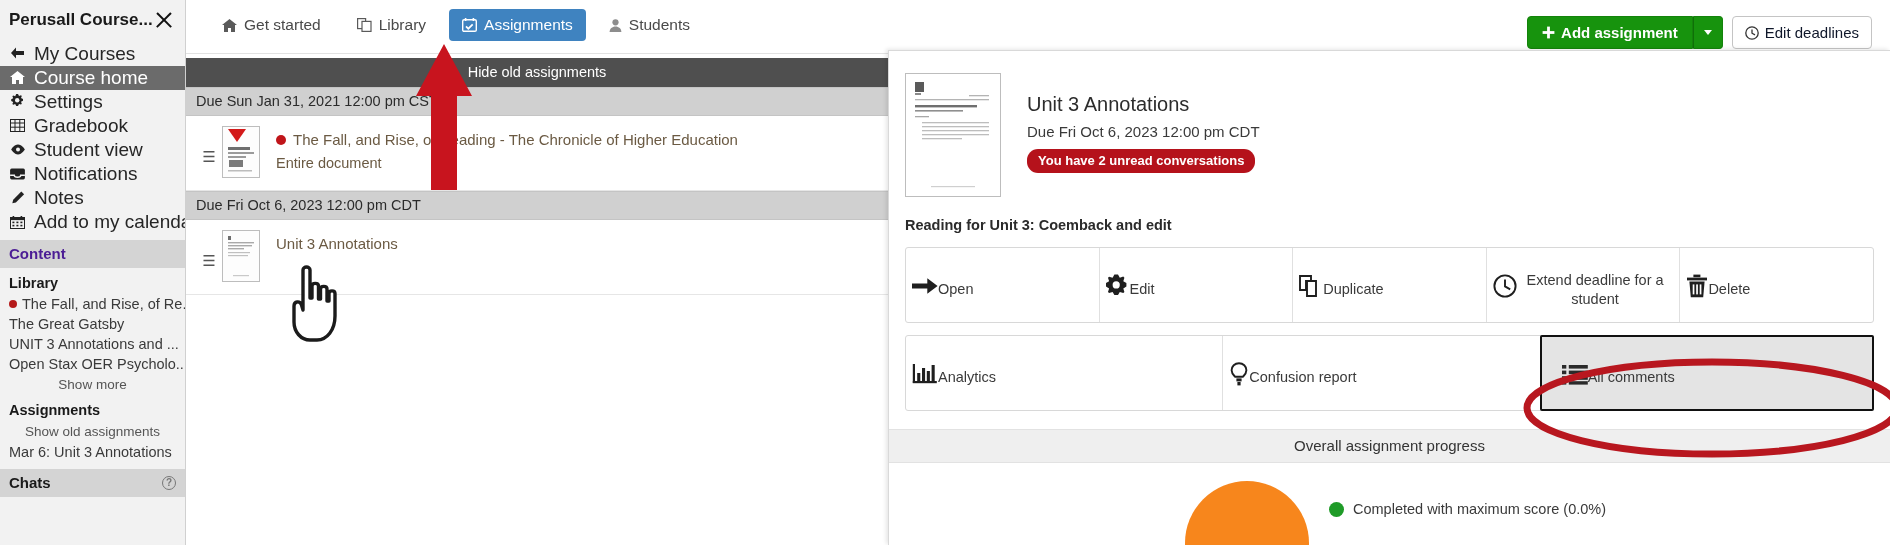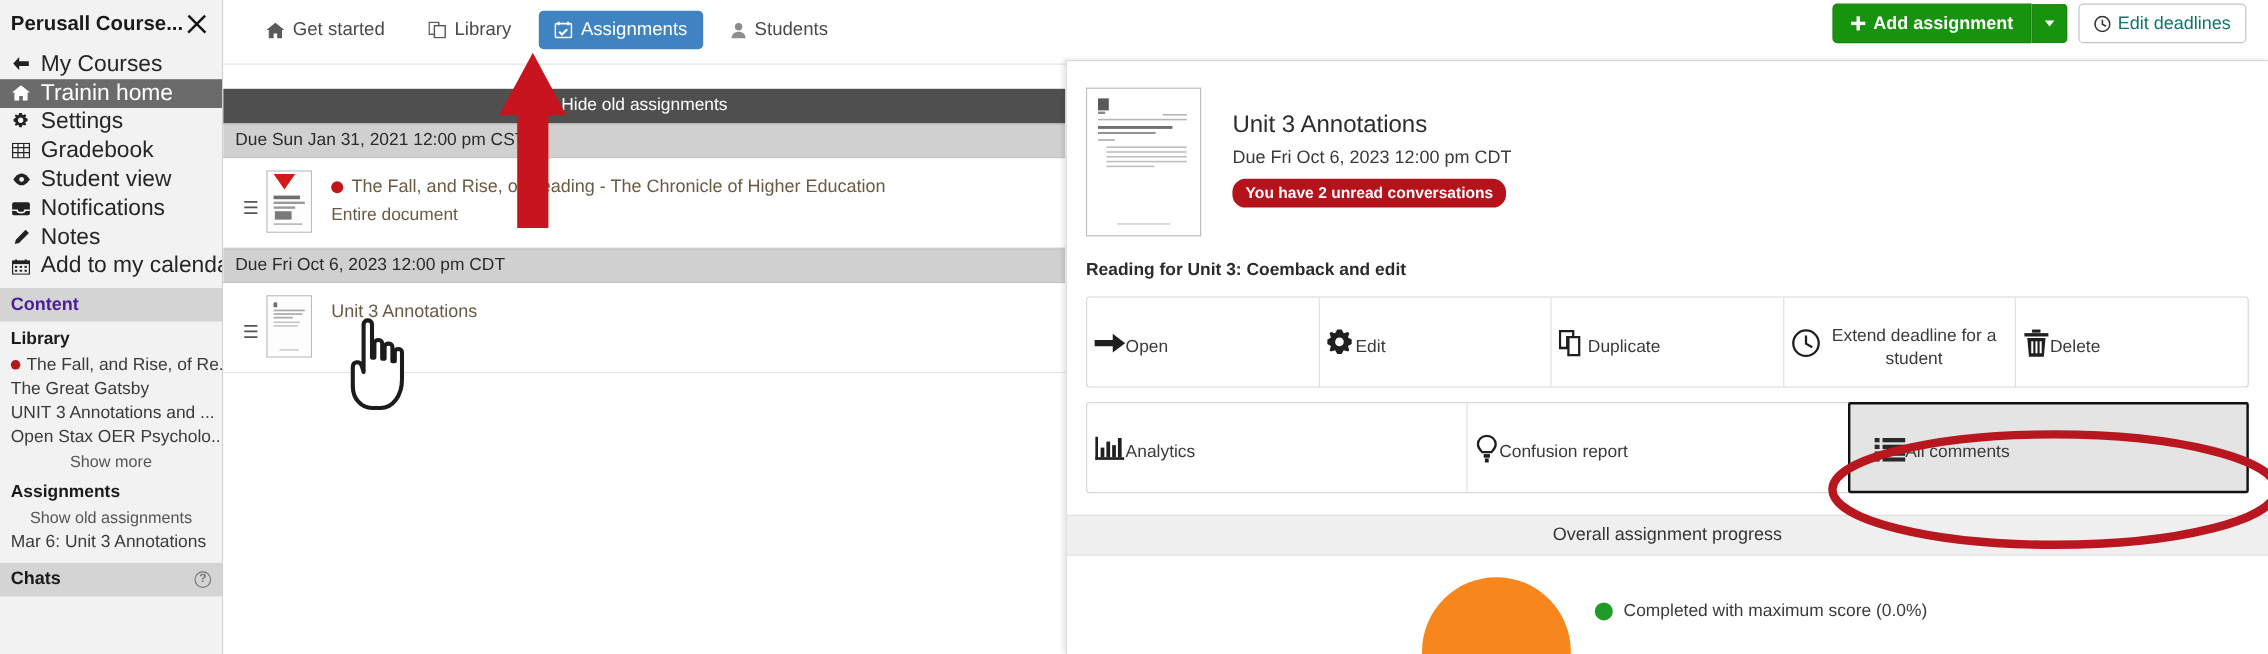--- a/index.html
+++ b/index.html
@@ -100,25 +100,25 @@
   .tabs { position: absolute; left: 23px; top: 9px; display: flex; align-items: center; gap: 0; }
   .tab {
     display: flex; align-items: center; gap: 7px;
     padding: 7px 13px; border-radius: 4px;
     font-size: 15.5px; color: #4a4a4a; cursor: pointer; white-space: nowrap;
   }
   .tab + .tab { margin-left: 10px; }
   .tab.sel { background: #3f83c0; color: #ffffff; }
   .tab svg { display: block; }
 
-  .topright { position: absolute; right: 18px; top: 3px; display: flex; align-items: flex-end; gap: 9px; }
+  .topright { position: absolute; right: 18px; top: 16px; display: flex; align-items: flex-end; gap: 9px; }
   .btn {
     display: inline-flex; align-items: center; gap: 6px;
     font-size: 15px; padding: 7px 12px;
-    border: 1px solid #c4c4c4; background: #fff; color: #0f766e;
+    border: 1px solid #c4c4c4; background: #fff; color: #0f172a;
     border-radius: 4px; cursor: pointer; white-space: nowrap;
   }
   .btn-green {
     background: #17930d; border: 1px solid #14830b; color: #fff;
     border-radius: 4px 0 0 4px; font-weight: bold; padding: 7px 14px;
   }
   .btn-green-caret {
     background: #17930d; border: 1px solid #14830b; border-left: 1px solid #0f6f08;
     color: #fff; border-radius: 0 4px 4px 0; padding: 7px 10px;
     display: inline-flex; align-items: center; cursor: pointer;
@@ -127,21 +127,21 @@
   .caret { width: 0; height: 0; border-left: 4.5px solid transparent; border-right: 4.5px solid transparent; border-top: 5px solid currentColor; display: inline-block; }
 
   
   #listcol {
     position: absolute; left: 186px; top: 54px;
     width: 702px; height: 491px; background: #ffffff; overflow: hidden;
   }
   .hide-old {
     background: #4f4f4f; color: #ffffff; font-size: 14.5px;
     text-align: center; padding: 6px 0 7px 0; cursor: pointer;
-    margin: 20px 0 0 0;
+    margin: 4px 0 0 0;
   }
   .due-hdr {
     background: #d0d0d0; color: #2b2b2b; font-size: 14.5px;
     padding: 5px 10px 6px 10px;
     border-top: 1px solid #c4c4c4; border-bottom: 1px solid #c4c4c4;
   }
   .assn-row {
     display: flex; align-items: flex-start; gap: 0;
     padding: 10px 10px 12px 10px; background: #fff;
     border-bottom: 1px solid #e6e6e6; cursor: pointer;
@@ -252,21 +252,21 @@
             </svg>
         </span>
         <span>My Courses</span>
       </div>
       <div class="nav-item active">
         <span class="ic">
           <svg width="15" height="13" viewBox="0 0 15 13">
               <path d="M7.5 0 L0 6 L2 6 L2 13 L6 13 L6 9 L9 9 L9 13 L13 13 L13 6 L15 6 Z" fill="#fff"></path>
             </svg>
         </span>
-        <span>Trainin home</span>
+        <span>Course home</span>
       </div>
       <div class="nav-item">
         <span class="ic">
           <svg width="14" height="14" viewBox="0 0 14 14">
               <path d="M7 0l1 2 2-0.8 0.8 0.8L10 4l2 1v1.8l-2 1 0.8 2-0.8 0.8L8 10l-1 2H5.2l-1-2-2 0.8-0.8-0.8L2.2 8 0.2 7V5.2l2-1L1.4 2.2l0.8-0.8L4.2 2.2 5.2 0z" fill="#222"></path>
               <circle cx="6.2" cy="6.2" r="2.2" fill="#f2f2f2"></circle>
             </svg>
         </span>
         <span>Settings</span>
       </div>

